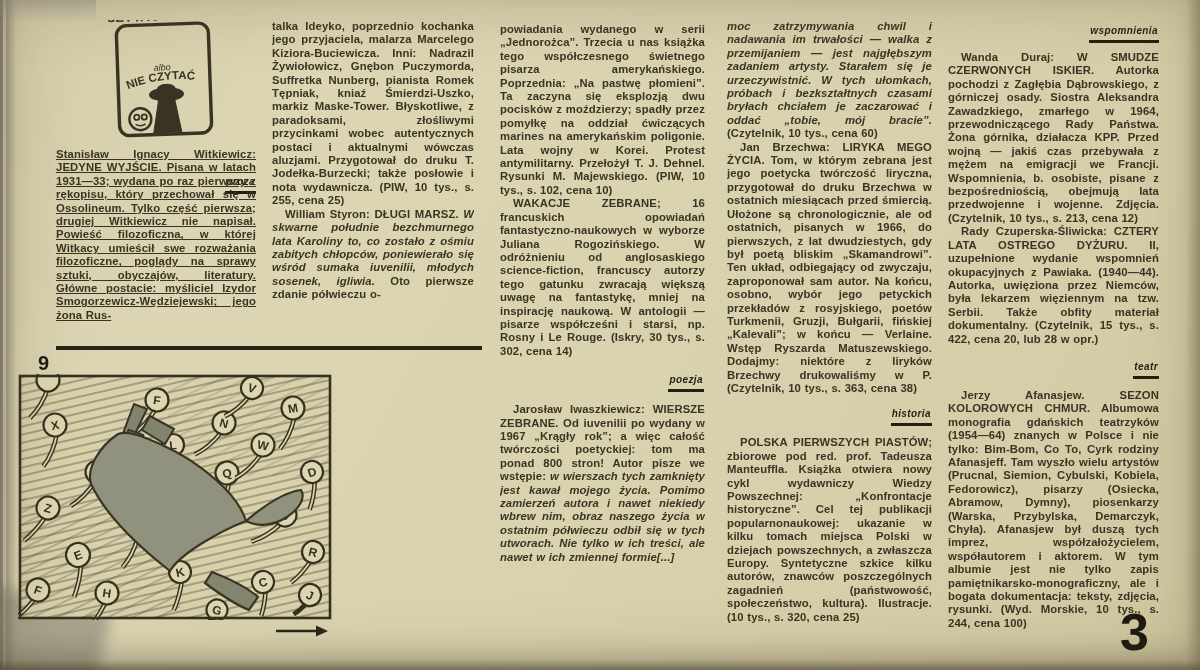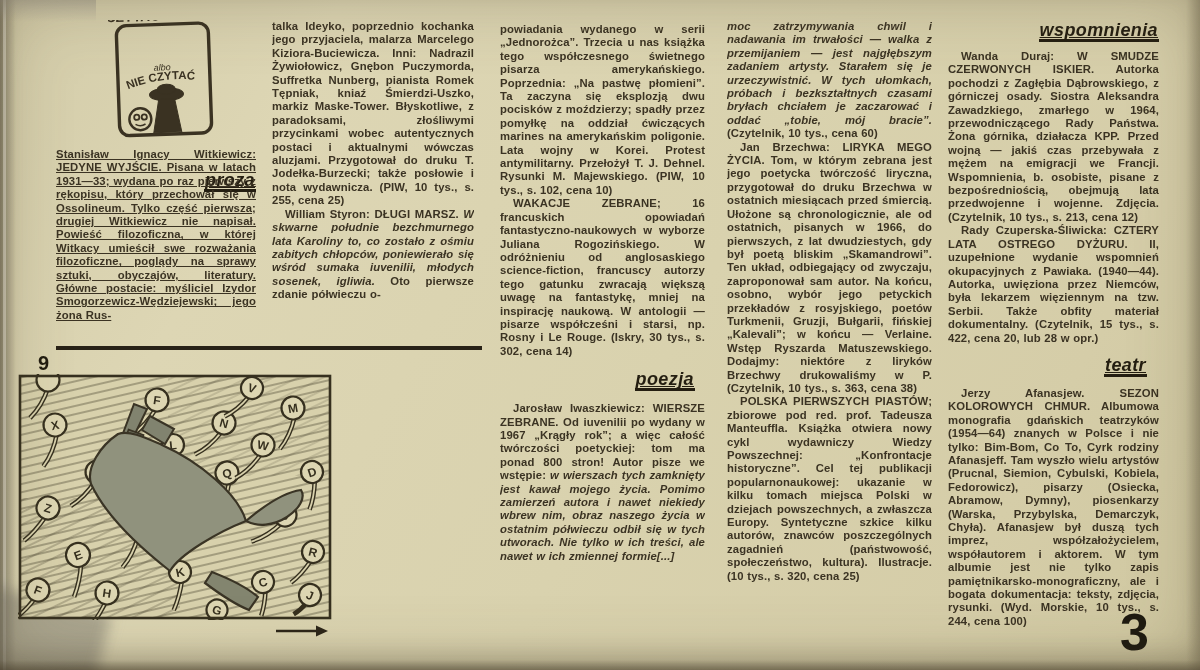--- a/index.html
+++ b/index.html
@@ -22,22 +22,22 @@
   .edge-right{position:absolute;right:0;top:0;width:14px;height:670px;
         background:linear-gradient(270deg,rgba(90,82,60,.30),rgba(90,82,60,0));}
 
   
   .col{position:absolute;font-size:11.3px;line-height:13.4px;font-weight:bold;
        text-align:justify;letter-spacing:.1px;word-spacing:.4px;overflow:hidden;}
   .par{margin:0;}
   .indent{text-indent:13px;}
   .it{font-style:italic;margin-top:16px;}
   .sect-row{text-align:right;line-height:16px;}
-  .sect{display:inline-block;font-style:italic;font-weight:bold;font-size:18px;color:#241e11;
-        border-bottom:3px solid #241e11;padding:0 1px 1px 1px;letter-spacing:.4px;text-decoration:underline;}
+  .sect{display:inline-block;font-style:italic;font-weight:bold;font-size:10px;color:#241e11;
+        border-bottom:3px solid #241e11;padding:0 1px 1px 1px;letter-spacing:.4px;}
   .rule{position:absolute;background:#282217;}
   .fig-num{position:absolute;font-size:20px;font-weight:bold;color:#201b10;}
   .page-num{position:absolute;font-size:52px;font-weight:bold;color:#1d1910;line-height:52px;}
   svg text{font-family:"Liberation Sans",sans-serif;}
 </style>
 </head>
 <body>
 
 <div class="scan">
 
@@ -247,39 +247,42 @@
   </svg>
 
   <div class="col" style="left:272px;top:20px;width:202px;height:324px;">
     <p class="par"><span>talka Ideyko, poprzednio kochanka jego przyjaciela, malarza Marcelego Kiziora-Buciewicza. Inni: Nadrazil Żywiołowicz, Gnębon Puczymorda, Suffretka Nunberg, pianista Romek Tępniak, kniaź Śmierdzi-Uszko, markiz Maske-Tower. Błyskotliwe, z paradoksami, złośliwymi przycinkami wobec autentycznych postaci i aktualnymi wówczas aluzjami. Przygotował do druku T. Jodełka-Burzecki; także posłowie i nota wydawnicza. (PIW, 10 tys., s. 255, cena 25)</span></p>
     <p class="par indent"><span>William Styron:</span> <span>DŁUGI MARSZ.</span> <span class="it">W skwarne południe bezchmurnego lata Karoliny to, co zostało z ośmiu zabitych chłopców, poniewierało się wśród sumaka iuvenilii, młodych sosenek, igliwia.</span> <span>Oto pierwsze zdanie półwieczu o-</span></p>
   </div>
 
   <div class="col" style="left:500px;top:23px;width:205px;height:642px;">
     <p class="par"><span>powiadania wydanego w serii „Jednorożca”. Trzecia u nas książka tego współczesnego świetnego pisarza amerykańskiego. Poprzednia: „Na pastwę płomieni”. Ta zaczyna się eksplozją dwu pocisków z moździerzy; spadły przez pomyłkę na oddział ćwiczących marines na amerykańskim poligonie. Lata wojny w Korei. Protest antymilitarny. Przełożył T. J. Dehnel. Rysunki M. Majewskiego. (PIW, 10 tys., s. 102, cena 10)</span></p>
     <p class="par indent"><span>WAKACJE ZEBRANE;</span> <span>16 francuskich opowiadań fantastyczno-naukowych w wyborze Juliana Rogozińskiego. W odróżnieniu od anglosaskiego science-fiction, francuscy autorzy tego gatunku zwracają większą uwagę na fantastykę, mniej na inspirację naukową. W antologii — pisarze współcześni i starsi, np. Rosny i Le Rouge. (Iskry, 30 tys., s. 302, cena 14)</span></p>
-    <div class="sect-row" style="margin:13px 10px 11px 0;">
+    <div class="sect-row" style="margin:13px 1px 11px 0;">
       <span class="sect">poezja</span>
     </div>
     <p class="par indent"><span>Jarosław Iwaszkiewicz:</span> <span>WIERSZE ZEBRANE. Od iuvenilii po wydany w 1967 „Krągły rok”; a więc całość twórczości poetyckiej: tom ma ponad 800 stron! Autor pisze we wstępie:</span> <span class="it">w wierszach tych zamknięty jest kawał mojego życia. Pomimo zamierzeń autora i nawet niekiedy wbrew nim, obraz naszego życia w ostatnim półwieczu odbił się w tych utworach. Nie tylko w ich treści, ale nawet w ich zmiennej formie[...]</span></p>
   </div>
 
   <div class="col" style="left:727px;top:20px;width:205px;height:642px;">
     <p class="par"><span class="it">moc zatrzymywania chwil i nadawania im trwałości — walka z przemijaniem — jest najgłębszym zadaniem artysty. Starałem się je urzeczywistnić. W tych ułomkach, próbach i bezkształtnych czasami bryłach chciałem je zaczarować i oddać „tobie, mój bracie”.</span> <span>(Czytelnik, 10 tys., cena 60)</span></p>
     <p class="par indent"><span>Jan Brzechwa:</span> <span>LIRYKA MEGO ŻYCIA. Tom, w którym zebrana jest jego poetycka twórczość liryczna, przygotował do druku Brzechwa w ostatnich miesiącach przed śmiercią. Ułożone są chronologicznie, ale od ostatnich, pisanych w 1966, do pierwszych, z lat dwudziestych, gdy był poetą bliskim „Skamandrowi”. Ten układ, odbiegający od zwyczaju, zaproponował sam autor. Na końcu, osobno, wybór jego petyckich przekładów z rosyjskiego, poetów Turkmenii, Gruzji, Bułgarii, fińskiej „Kalevali”; w końcu — Verlaine. Wstęp Ryszarda Matuszewskiego. Dodajmy: niektóre z liryków Brzechwy drukowaliśmy w P. (Czytelnik, 10 tys., s. 363, cena 38)</span></p>
+    <div class="sect-row" style="margin:10px 0 10px 0;">
+      <span class="sect">historia</span>
+    </div>
     <p class="par indent"><span>POLSKA PIERWSZYCH PIASTÓW;</span> <span>zbiorowe pod red. prof. Tadeusza Manteuffla. Książka otwiera nowy cykl wydawniczy Wiedzy Powszechnej: „Konfrontacje historyczne”. Cel tej publikacji popularnonaukowej: ukazanie w kilku tomach miejsca Polski w dziejach powszechnych, a zwłaszcza Europy. Syntetyczne szkice kilku autorów, znawców poszczególnych zagadnień (państwowość, społeczeństwo, kultura). Ilustracje. (10 tys., s. 320, cena 25)</span></p>
   </div>
 
   <div class="col" style="left:948px;top:22px;width:211px;height:646px;">
     <div class="sect-row" style="margin:0 0 8px 0;">
       <span class="sect">wspomnienia</span>
     </div>
     <p class="par indent"><span>Wanda Duraj:</span> <span>W SMUDZE CZERWONYCH ISKIER. Autorka pochodzi z Zagłębia Dąbrowskiego, z górniczej osady. Siostra Aleksandra Zawadzkiego, zmarłego w 1964, przewodniczącego Rady Państwa. Żona górnika, działacza KPP. Przed wojną — jakiś czas przebywała z mężem na emigracji we Francji. Wspomnienia, b. osobiste, pisane z bezpośredniością, obejmują lata przedwojenne i wojenne. Zdjęcia. (Czytelnik, 10 tys., s. 213, cena 12)</span></p>
     <p class="par indent"><span>Rady Czuperska-Śliwicka:</span> <span>CZTERY LATA OSTREGO DYŻURU. II, uzupełnione wydanie wspomnień okupacyjnych z Pawiaka. (1940—44). Autorka, uwięziona przez Niemców, była lekarzem więziennym na tzw. Serbii. Także obfity materiał dokumentalny. (Czytelnik, 15 tys., s. 422, cena 20, lub 28 w opr.)</span></p>
-    <div class="sect-row" style="margin:12px 12px 10px 0;">
+    <div class="sect-row" style="margin:12px 0 10px 0;">
       <span class="sect">teatr</span>
     </div>
     <p class="par indent"><span>Jerzy Afanasjew.</span> <span>SEZON KOLOROWYCH CHMUR. Albumowa monografia gdańskich teatrzyków (1954—64) znanych w Polsce i nie tylko: Bim-Bom, Co To, Cyrk rodziny Afanasjeff. Tam wyszło wielu artystów (Prucnal, Siemion, Cybulski, Kobiela, Fedorowicz), pisarzy (Osiecka, Abramow, Dymny), piosenkarzy (Warska, Przybylska, Demarczyk, Chyła). Afanasjew był duszą tych imprez, współzałożycielem, współautorem i aktorem. W tym albumie jest nie tylko zapis pamiętnikarsko-monograficzny, ale i bogata dokumentacja: teksty, zdjęcia, rysunki. (Wyd. Morskie, 10 tys., s. 244, cena 100)</span></p>
   </div>
 
   <div class="page-num" style="left:1120px;top:606px;">3</div>
 
 </div>
 
 </body></html>

